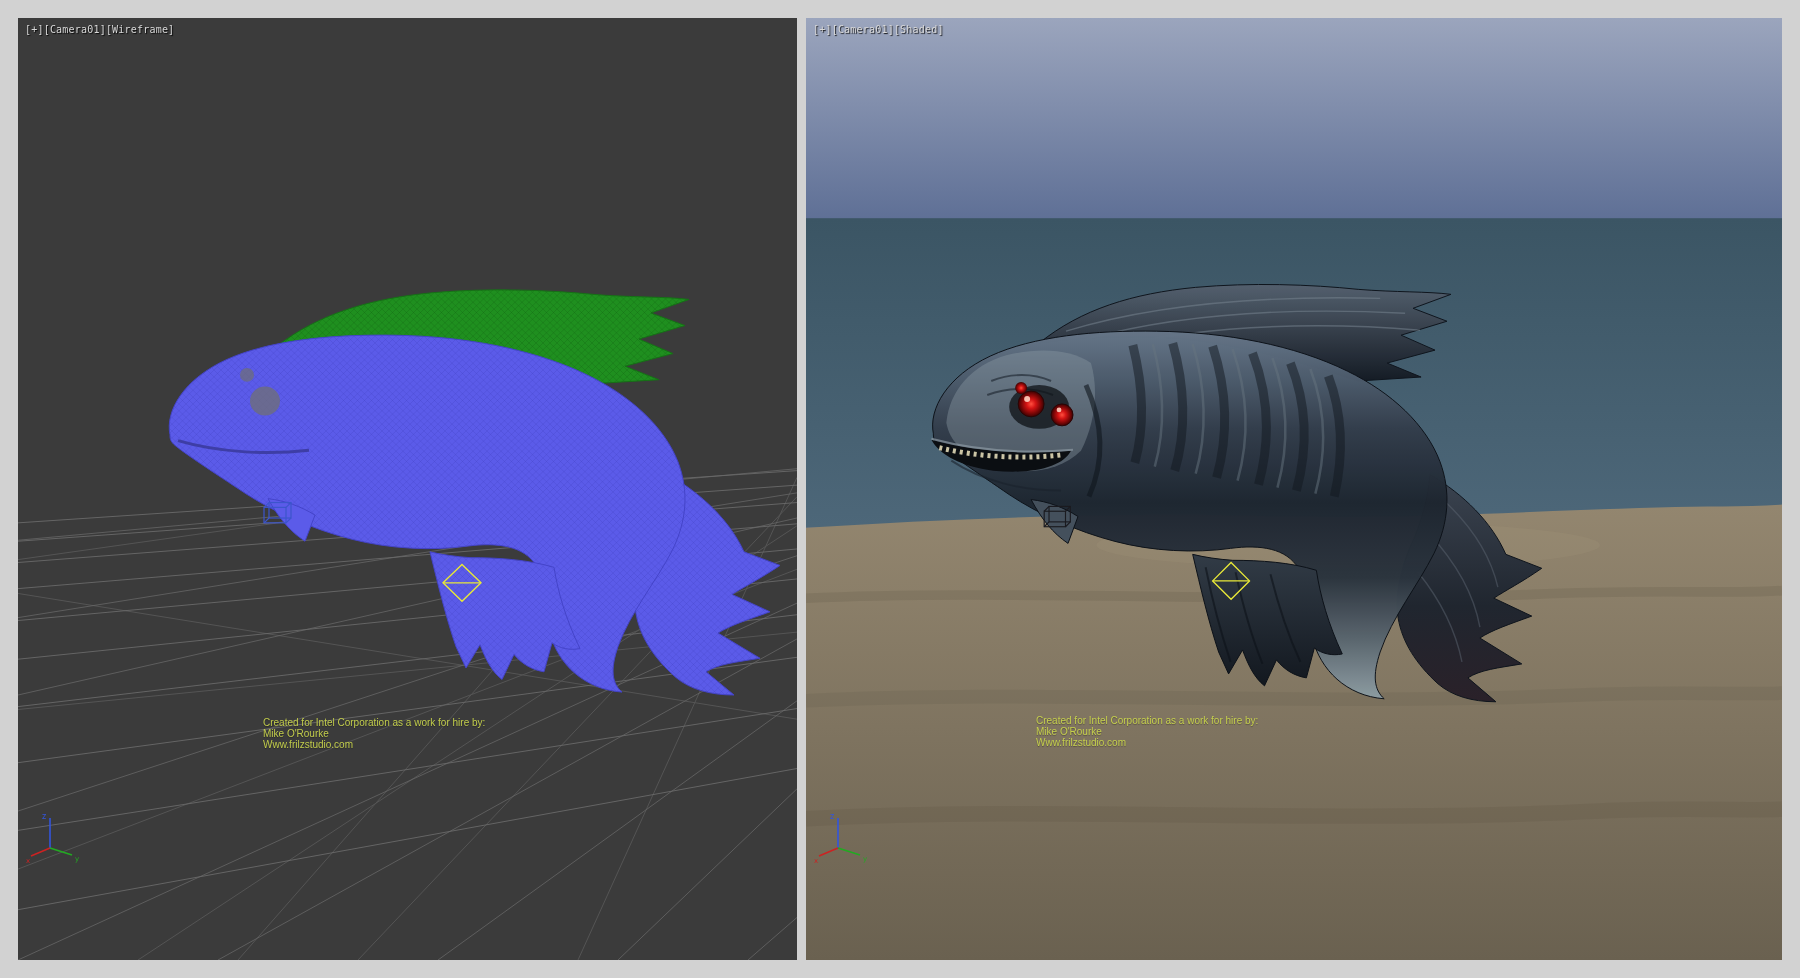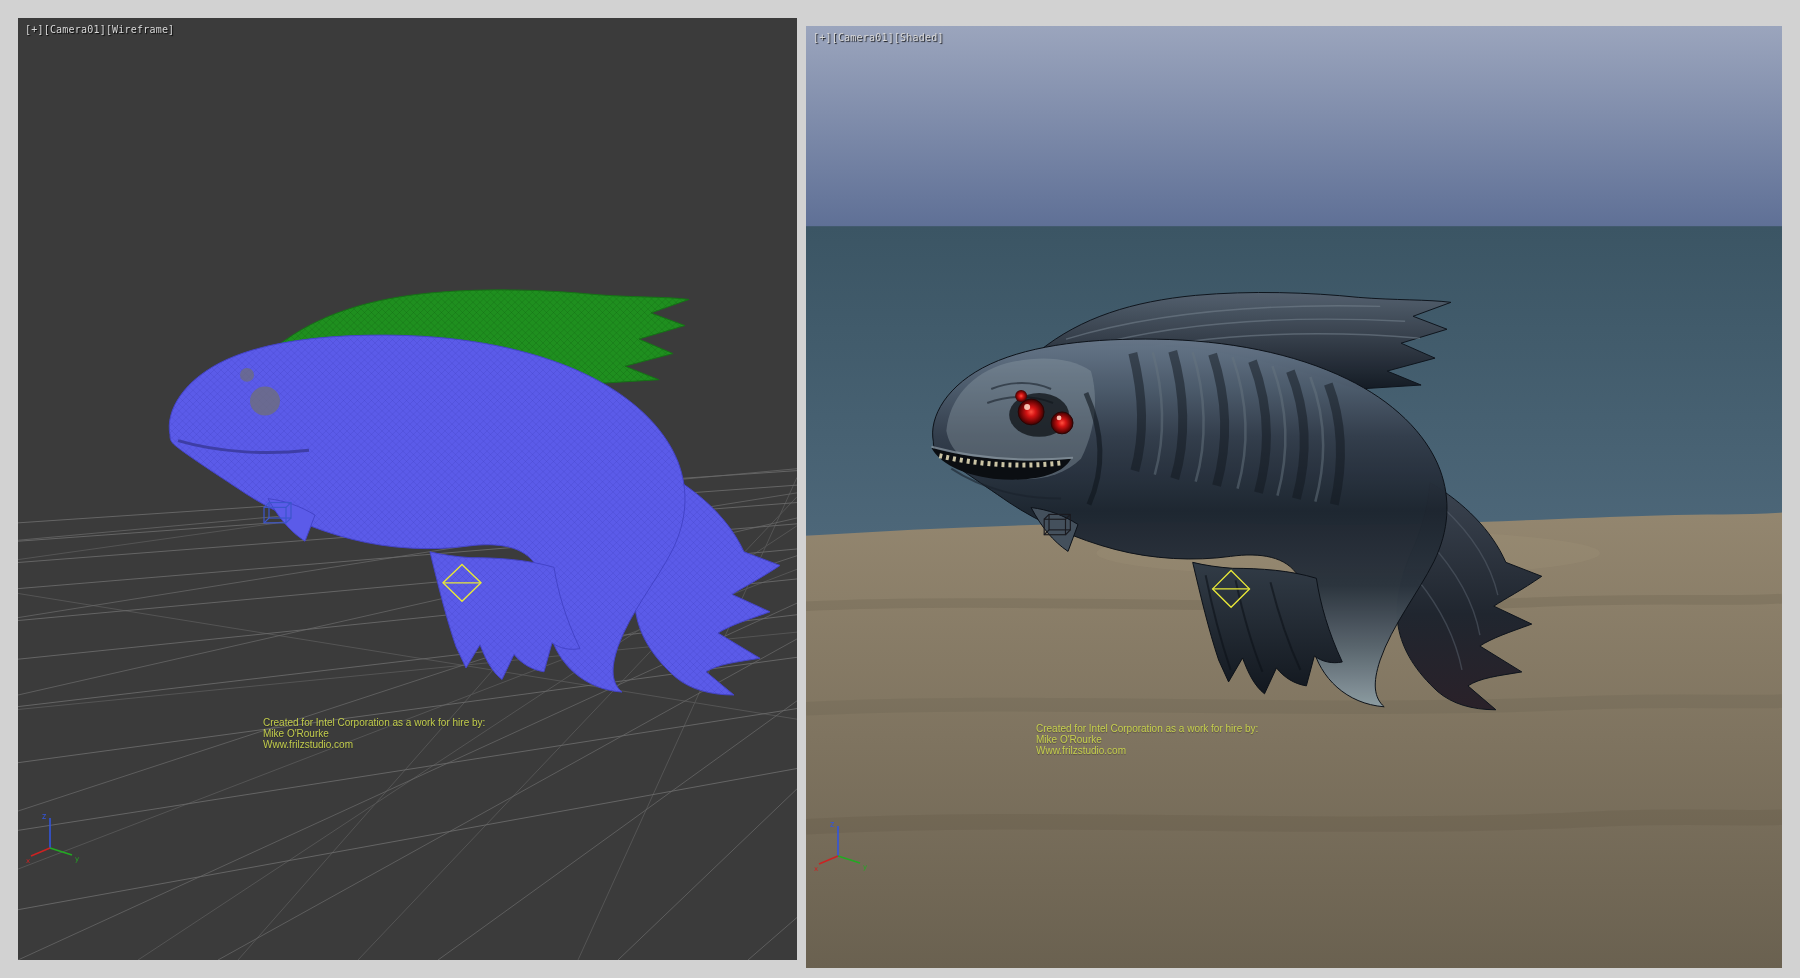--- a/index.html
+++ b/index.html
@@ -1,20 +1,20 @@
 <!DOCTYPE html>
 <html><head>
 <meta charset="utf-8">
 <style>
   * { margin:0; padding:0; box-sizing:border-box; }
   html,body { width:1800px; height:978px; background:#111; font-family:"DejaVu Sans",sans-serif; }
   .frame { display:flex; width:1800px; height:978px; background:#d2d2d2; padding:18px; gap:9px; }
   .viewport { position:relative; height:100%; overflow:hidden; }
   .vp-left { width:779px; background:#3b3b3b; }
-  .vp-right { flex:1; background:#5e6f96;margin-top:8px; }
+  .vp-right { flex:1; background:#5e6f96; }
   .scene { display:block; width:100%; height:100%; }
   .vp-label { position:absolute; top:6px; left:7px; font-family:"DejaVu Sans Mono",monospace;
               font-size:10px; color:#d8d8d8; text-shadow:1px 1px 1px rgba(0,0,0,0.85); letter-spacing:0.2px; }
   .vp-label span { cursor:pointer; }
   .watermark { position:absolute; font-size:10px; line-height:11px; color:#c9d44c; opacity:0.95;
                text-shadow:0 1px 1px rgba(0,0,0,0.35); font-family:Liberation Sans, sans-serif; }
   .wm-left  { left:245px; top:699px; }
   .wm-right { left:230px; top:697px; }
   .axis-gizmo { position:absolute; left:8px; top:790px; width:64px; height:56px; }
 </style>

